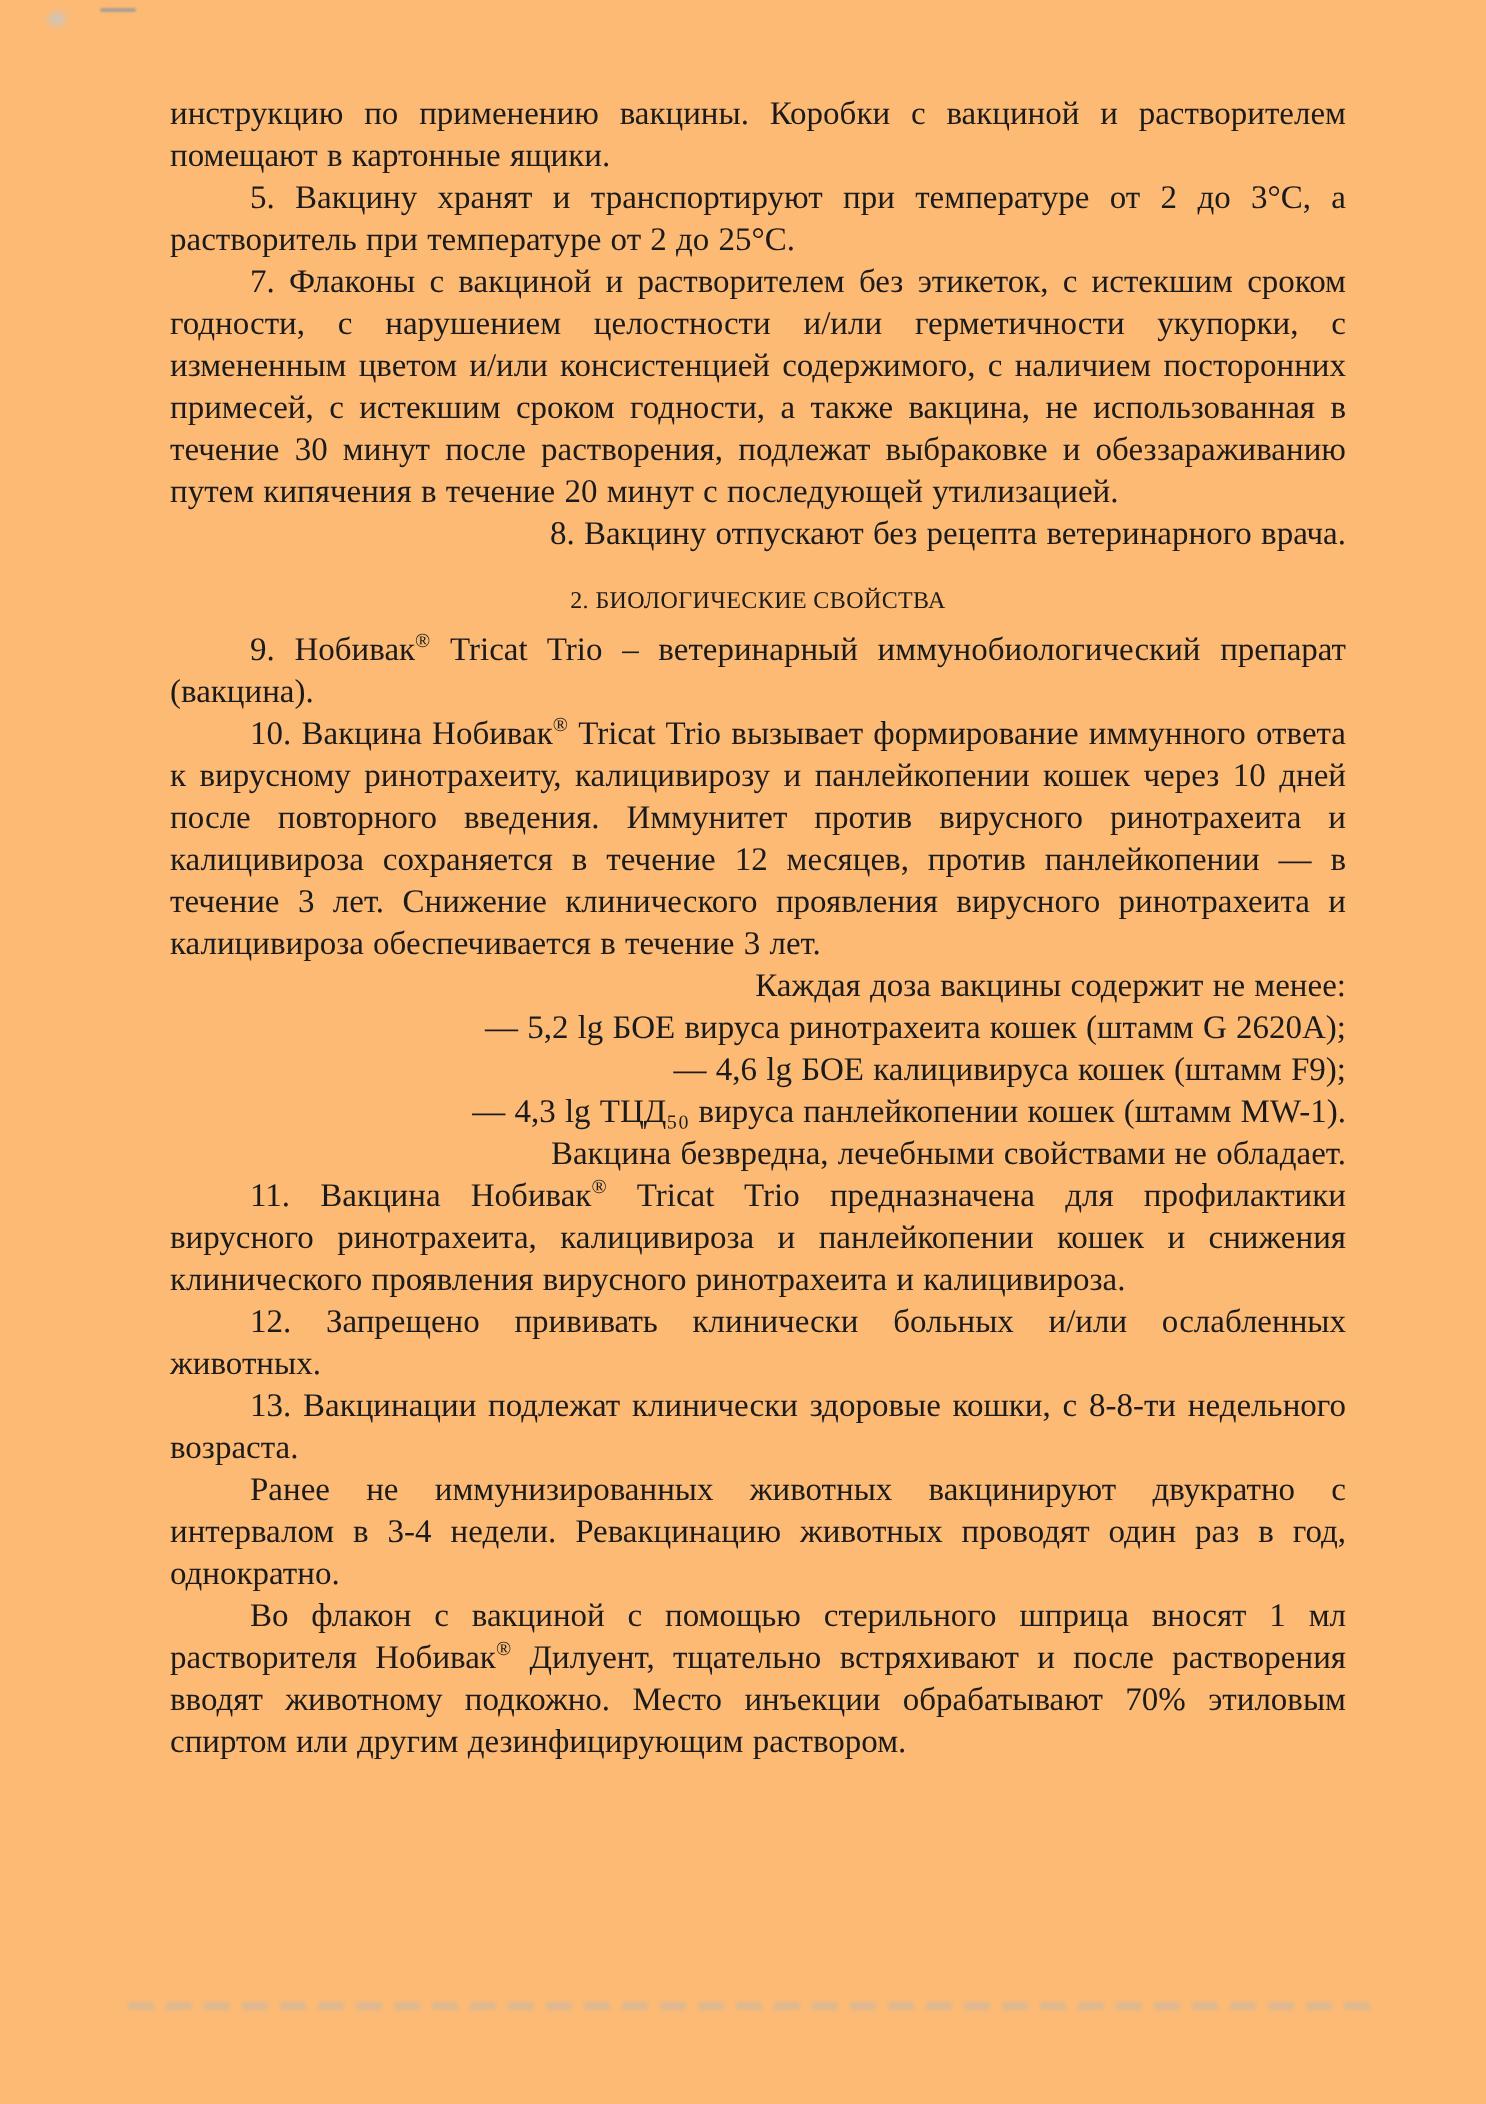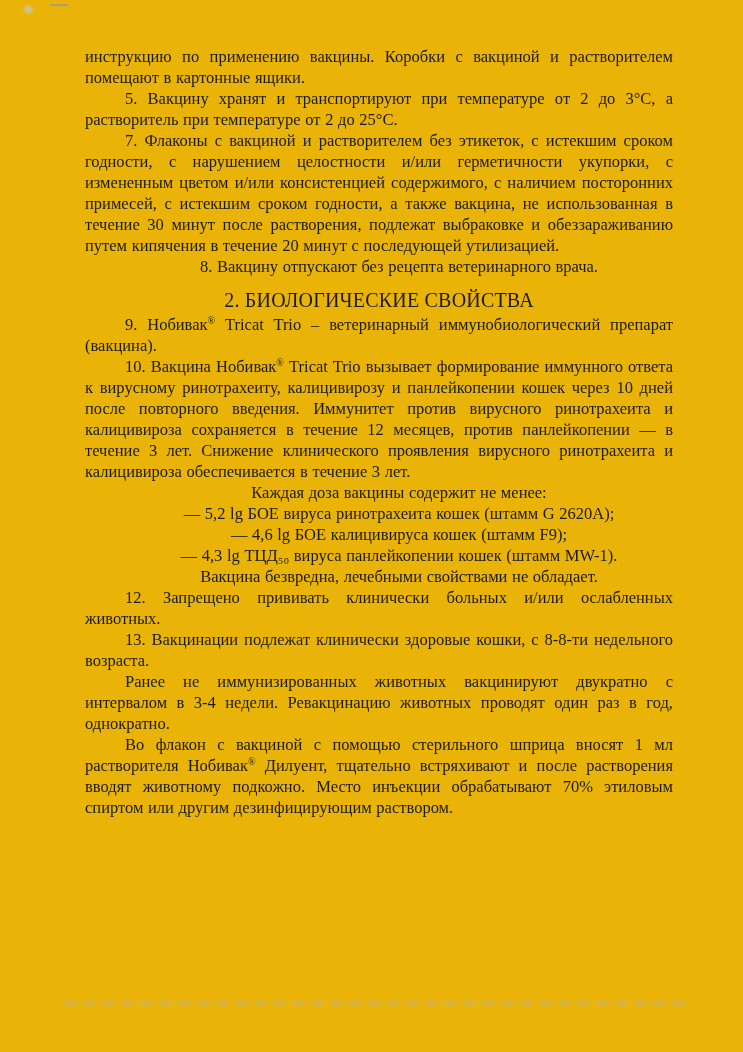--- a/index.html
+++ b/index.html
@@ -7,41 +7,41 @@
     width: 743px;
     height: 1052px;
     background: #ffffff;
     position: relative;
     overflow: hidden;
     font-family: "Liberation Serif", "DejaVu Serif", serif;
   }
   .page {
     position: absolute;
     inset: 0;
-    background: #eab308;
+    background: #fdba74;
   }
   .textblock {
     position: absolute;
     left: 85px;
     top: 46px;
     width: 588px;
     color: #1b1b1b;
   }
   p.body {
     margin: 0;
     font-size: 16.5px;
     line-height: 21px;
     text-align: justify;
     word-spacing: 0.5px;
   }
   p.body.indent { text-indent: 40px; }
-  p.body.left { text-align: center; }
+  p.body.left { text-align: right; }
   h2.heading {
     margin: 13px 0 3px 0;
-    font-size: 20px;
+    font-size: 12px;
     line-height: 21px;
     font-weight: normal;
     text-align: center;
     letter-spacing: 0.2px;
   }
   sup.reg {
     font-size: 10px;
     line-height: 0;
     vertical-align: super;
   }
@@ -84,19 +84,20 @@
       <p class="body indent">7. Флаконы с вакциной и растворителем без этикеток, с истекшим сроком годности, с нарушением целостности и/или герметичности укупорки, с измененным цветом и/или консистенцией содержимого, с наличием посторонних примесей, с истекшим сроком годности, а также вакцина, не использованная в течение 30 минут после растворения, подлежат выбраковке и обеззараживанию путем кипячения в течение 20 минут с последующей утилизацией.</p>
       <p class="body indent left">8. Вакцину отпускают без рецепта ветеринарного врача.</p>
       <h2 class="heading">2. БИОЛОГИЧЕСКИЕ СВОЙСТВА</h2>
       <p class="body indent">9. Нобивак<sup class="reg">®</sup> Tricat Trio – ветеринарный иммунобиологический препарат (вакцина).</p>
       <p class="body indent">10. Вакцина Нобивак<sup class="reg">®</sup> Tricat Trio вызывает формирование иммунного ответа к вирусному ринотрахеиту, калицивирозу и панлейкопении кошек через 10 дней после повторного введения. Иммунитет против вирусного ринотрахеита и калицивироза сохраняется в течение 12 месяцев, против панлейкопении — в течение 3 лет. Снижение клинического проявления вирусного ринотрахеита и калицивироза обеспечивается в течение 3 лет.</p>
       <p class="body indent left">Каждая доза вакцины содержит не менее:</p>
       <p class="body indent left">— 5,2 lg БОЕ вируса ринотрахеита кошек (штамм G 2620A);</p>
       <p class="body indent left">— 4,6 lg БОЕ калицивируса кошек (штамм F9);</p>
       <p class="body indent left">— 4,3 lg ТЦД₅₀ вируса панлейкопении кошек (штамм MW-1).</p>
       <p class="body indent left">Вакцина безвредна, лечебными свойствами не обладает.</p>
+      <p class="body indent">11. Вакцина Нобивак<sup class="reg">®</sup> Tricat Trio предназначена для профилактики вирусного ринотрахеита, калицивироза и панлейкопении кошек и снижения клинического проявления вирусного ринотрахеита и калицивироза.</p>
       <p class="body indent">12. Запрещено прививать клинически больных и/или ослабленных животных.</p>
       <p class="body indent">13. Вакцинации подлежат клинически здоровые кошки, с 8-8-ти недельного возраста.</p>
       <p class="body indent">Ранее не иммунизированных животных вакцинируют двукратно с интервалом в 3-4 недели. Ревакцинацию животных проводят один раз в год, однократно.</p>
       <p class="body indent">Во флакон с вакциной с помощью стерильного шприца вносят 1 мл растворителя Нобивак<sup class="reg">®</sup> Дилуент, тщательно встряхивают и после растворения вводят животному подкожно. Место инъекции обрабатывают 70%  этиловым спиртом или другим дезинфицирующим раствором.</p>
     </div>
   <div class="bleed"></div>
 </div>
 
 </body></html>

